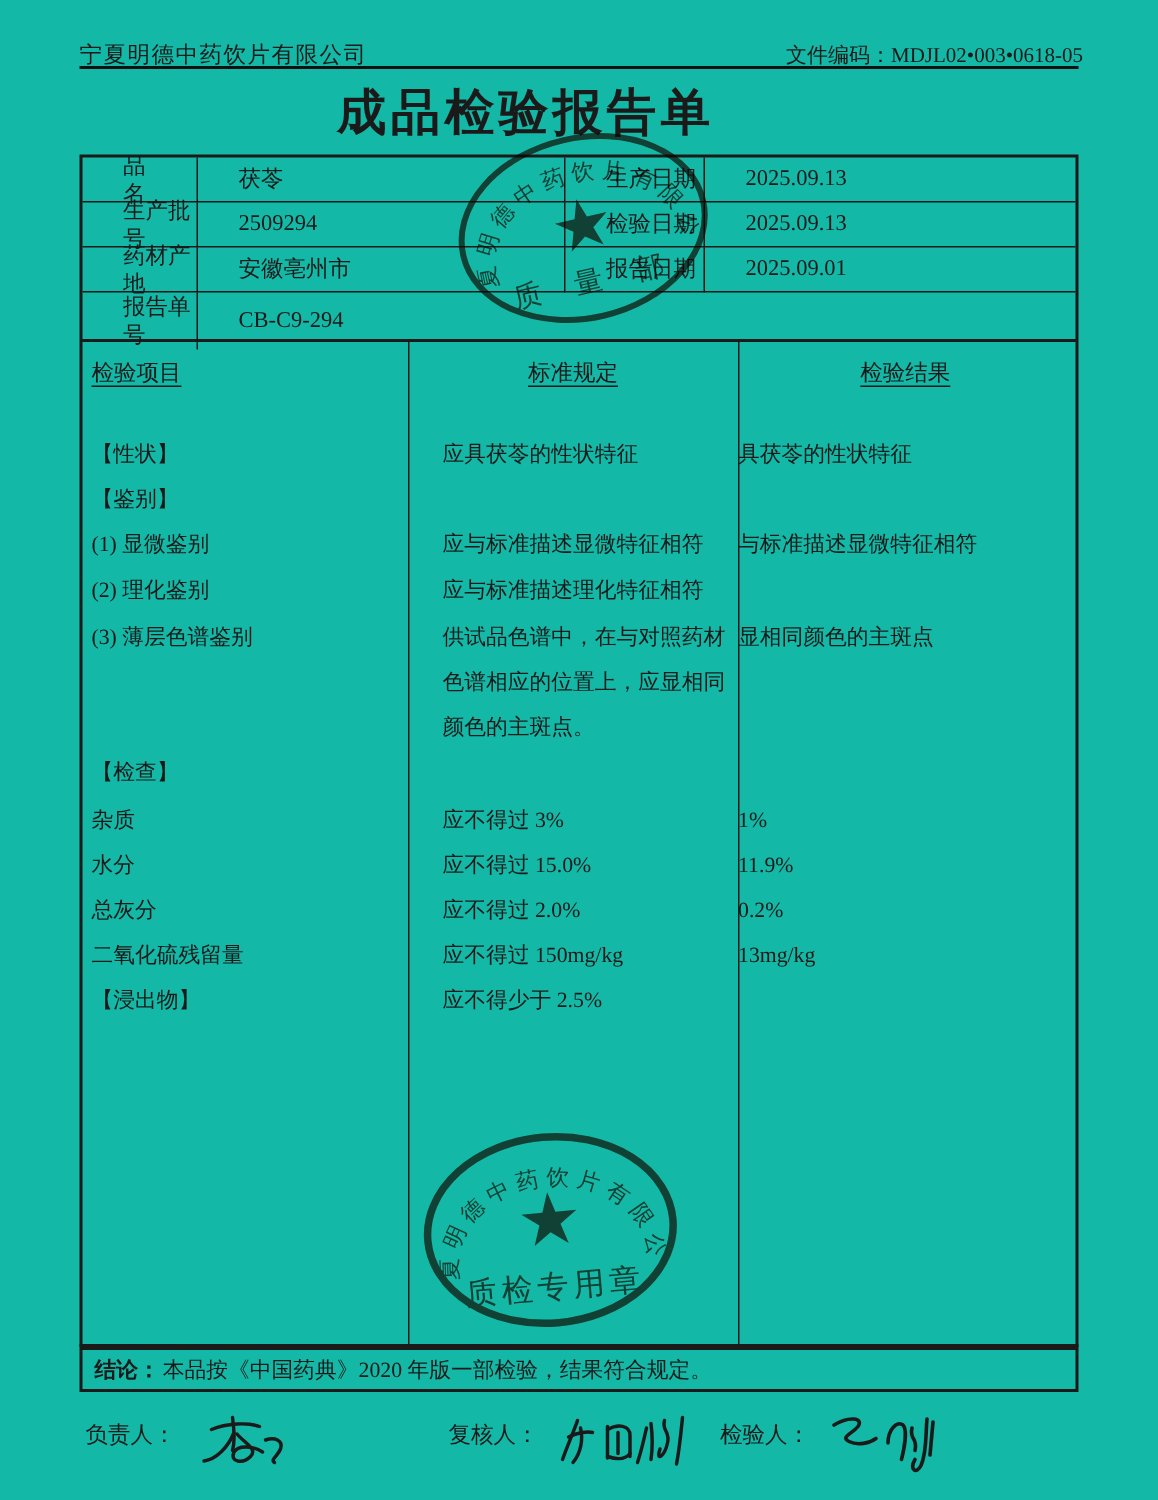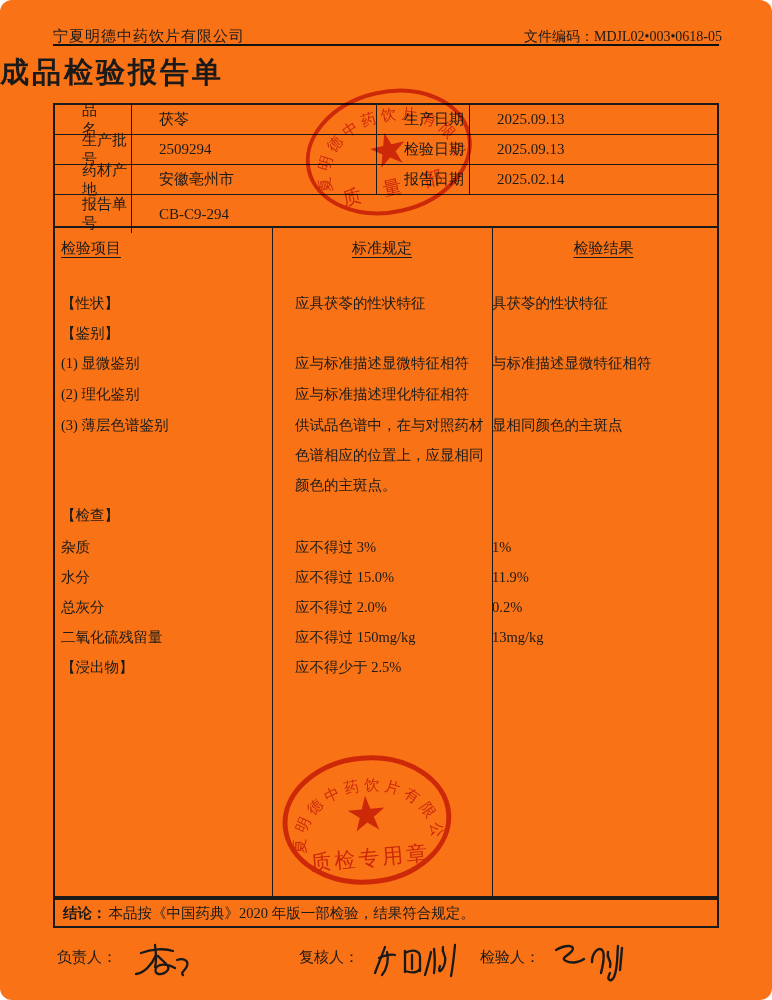--- a/index.html
+++ b/index.html
@@ -1,27 +1,27 @@
 <!DOCTYPE html>
 <html><head>
 <meta charset="utf-8">
 <style>
   * { margin:0; padding:0; box-sizing:border-box; }
   html,body { background:#fff; }
   .page {
-    position:relative; width:772px; height:1000px; background:#f97316;
+    position:relative; width:772px; height:1000px; background:#14b8a6;
     font-family:"Liberation Serif","DejaVu Serif",serif;
-    color:#1a1a1a; overflow:hidden;border-radius:12px;
+    color:#1a1a1a; overflow:hidden;
   }
   
   .hdr-company { position:absolute; left:53px; top:27px; font-size:15px; letter-spacing:1px; }
   .hdr-code { position:absolute; right:50px; top:28px; font-size:14px; }
   .hdr-rule { position:absolute; left:53px; top:44px; width:666px; height:2px; background:#111; }
-  .title { position:absolute; left:0; top:53px; width:701px; 
-           font-size:29px; font-weight:bold; letter-spacing:3px; }
+  .title { position:absolute; left:0; top:53px; width:701px; text-align:center;
+           font-size:33px; font-weight:bold; letter-spacing:3px; }
   
   .info-table {
     position:absolute; left:53px; top:103px; width:666px; height:125px;
     border:2px solid #1a1a1a; display:grid;
     grid-template-columns:77px 245px 93px 247px;
     grid-template-rows:30px 30px 30px 1fr;
     font-size:15px;
   }
   .ic { border-right:1px solid #1a1a1a; border-bottom:1px solid #1a1a1a;
         display:flex; align-items:center; padding-left:27px; }
@@ -84,21 +84,21 @@
     <div class="ic no-r">2025.09.13</div>
 
     <div class="ic">生产批号</div>
     <div class="ic">2509294</div>
     <div class="ic">检验日期</div>
     <div class="ic no-r">2025.09.13</div>
 
     <div class="ic">药材产地</div>
     <div class="ic">安徽亳州市</div>
     <div class="ic">报告日期</div>
-    <div class="ic no-r">2025.02.14</div>
+    <div class="ic no-r">2025.09.01</div>
 
     <div class="ic no-b">报告单号</div>
     <div class="ic no-b no-r span3">CB-C9-294</div>
   </div>
 
   <div class="main-table">
     <div class="vline v1"></div>
     <div class="vline v2"></div>
 
     <div class="mt-row mt-head">

